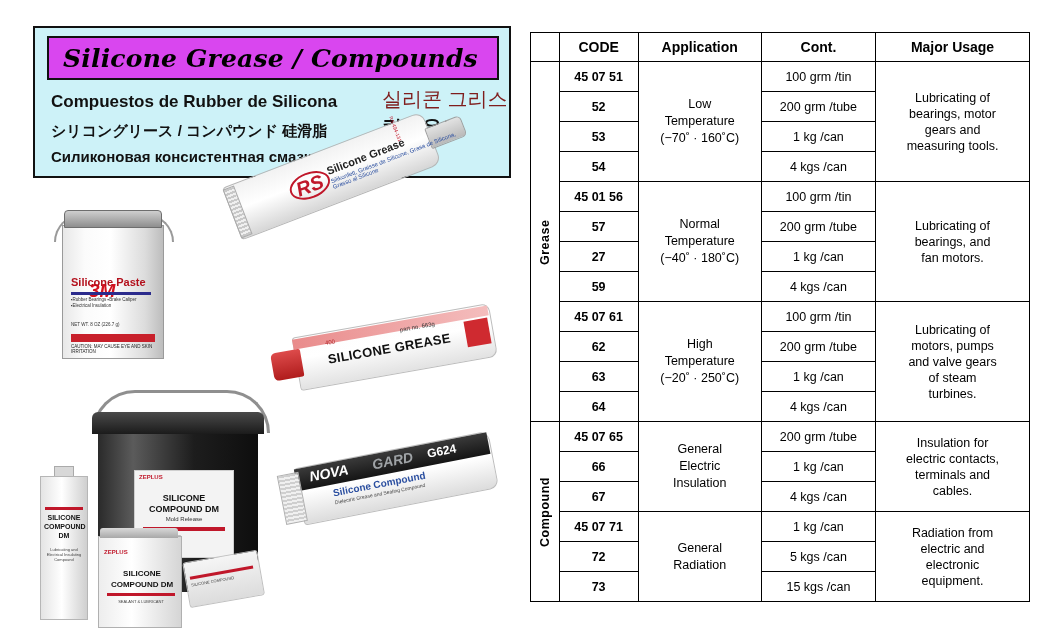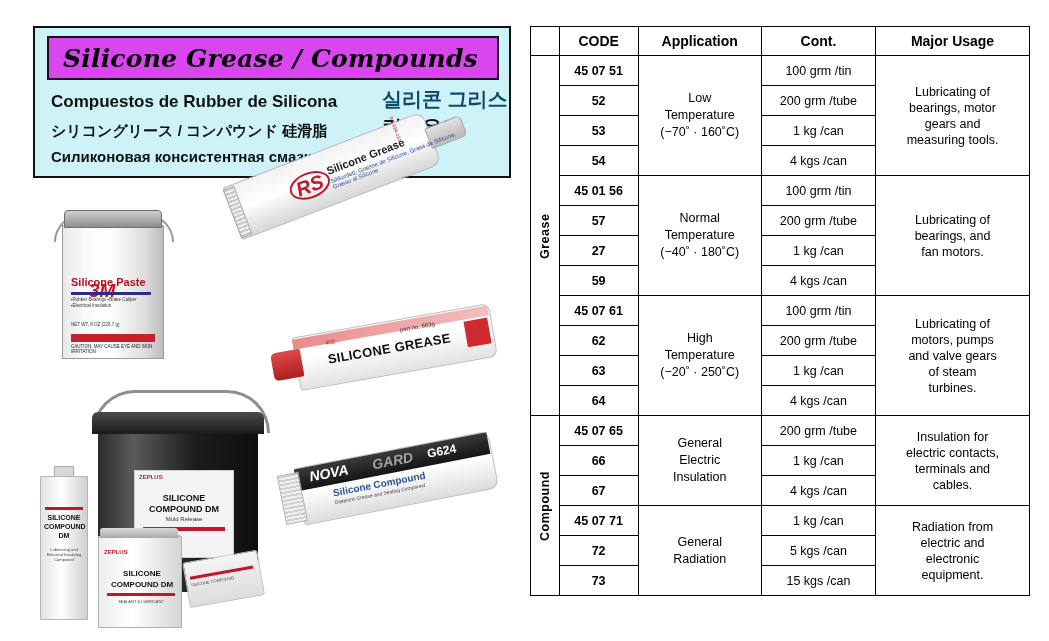--- a/index.html
+++ b/index.html
@@ -64,22 +64,22 @@
   }
   #sub-es {
     left: 16px; top: 64px;
     font-size: 17px;
     font-weight: bold;
     color: #111;
   }
   #sub-ko1 {
     left: 347px; top: 58px;
     font-size: 20px;
-    font-weight: bold;
-    color: #0c4a6e;
+    font-weight: normal;
+    color: #7f1d1d;
   }
   #sub-ko2 {
     left: 347px; top: 86px;
     font-size: 20px;
     font-weight: bold;
     color: #111;
   }
   #sub-ja {
     left: 16px; top: 94px;
     font-size: 15px;
@@ -392,20 +392,21 @@
     position: absolute;
     left: 530px;
     top: 26px;
     width: 500px;
   }
   table.spec {
     border-collapse: collapse;
     table-layout: fixed;
     width: 500px;
     font-family: "Liberation Sans", sans-serif;
+    margin-top: 6px;
   }
   table.spec th, table.spec td {
     border: 1px solid #000;
     padding: 0;
     text-align: center;
     vertical-align: middle;
     font-size: 12.5px;
     color: #000;
   }
   table.spec thead th {

